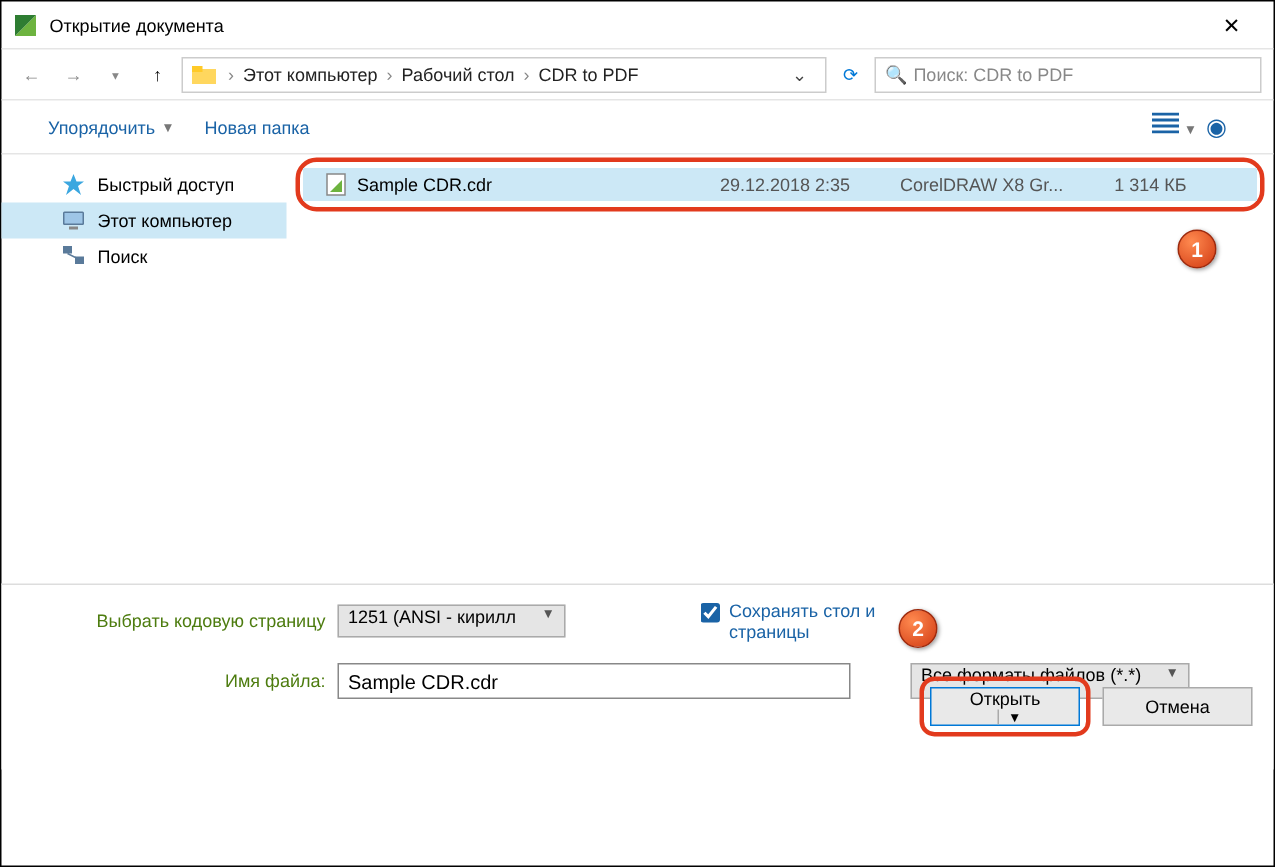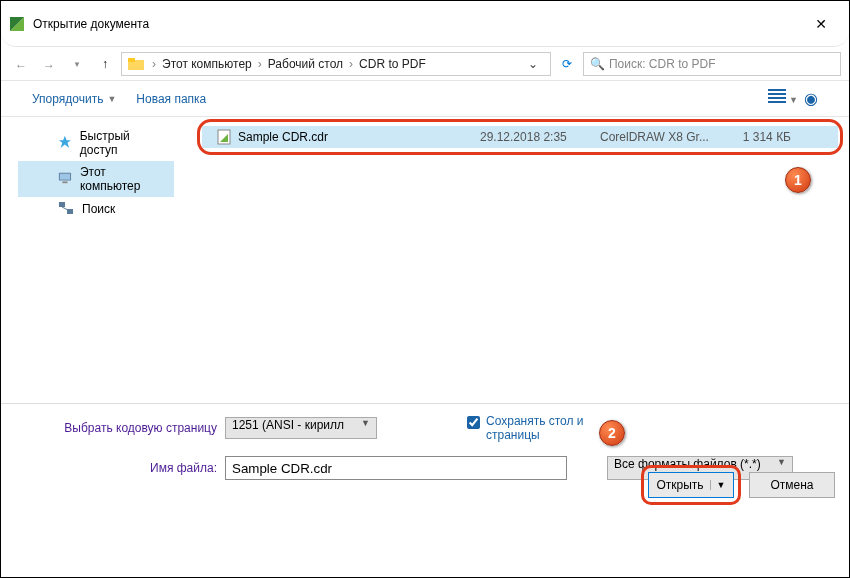--- a/index.html
+++ b/index.html
@@ -1,19 +1,19 @@
 <!DOCTYPE html>
 <html><head>
 <meta charset="utf-8">
 <style>
   * { box-sizing: border-box; margin: 0; padding: 0; }
   body { font-family: 'Segoe UI', Tahoma, sans-serif; font-size: 12px; background: #fff; color: #000; }
   .window { width: 850px; height: 578px; border: 1px solid #000; position: relative; background: #fff; }
 
-  .titlebar { height: 46px; display: flex; align-items: center; padding: 0 8px; border-bottom: 1px solid #e5e5e5; border-radius: 15px; }
+  .titlebar { height: 32px; display: flex; align-items: center; padding: 0 8px; border-bottom: 1px solid #e5e5e5; }
   .titlebar .app-icon { width: 16px; height: 16px; margin-right: 8px; display: inline-block; }
   .titlebar .title { flex: 1; font-size: 12px; }
   .titlebar .close { width: 40px; text-align: center; font-size: 14px; cursor: pointer; }
 
   .navbar { height: 34px; display: flex; align-items: center; padding: 4px 8px; gap: 4px; border-bottom: 1px solid #e5e5e5; }
   .nav-btn { width: 24px; height: 24px; display: flex; align-items: center; justify-content: center; color: #888; cursor: pointer; }
   .nav-btn.enabled { color: #000; }
   .breadcrumb { flex: 0 0 430px; height: 24px; border: 1px solid #ccc; display: flex; align-items: center; padding: 0 4px; background: #fff; }
   .breadcrumb .folder-icon { width: 16px; height: 16px; margin-right: 4px; }
   .breadcrumb span { margin: 0 2px; color: #222; }
@@ -24,21 +24,21 @@
   .searchbox .si { margin-right: 4px; color: #888; }
 
   .toolbar { height: 36px; display: flex; align-items: center; padding: 0 31px; gap: 20px; color: #1a63a6; border-bottom: 1px solid #e5e5e5; }
   .toolbar .spacer { flex: 1; }
   .toolbar-btn { display: flex; align-items: center; gap: 4px; cursor: pointer; }
   .toolbar .chev { font-size: 9px; color: #777; }
   .view-btns { display: flex; gap: 6px; color: #1a63a6; }
   .view-btns div { cursor: pointer; }
 
   .body { display: flex; height: 286px; }
-  .sidebar { width: 190px; padding: 8px 17px; }
+  .sidebar { width: 190px; padding: 8px 0; }
   .side-item { display: flex; align-items: center; gap: 8px; padding: 4px 16px 4px 40px; cursor: pointer; }
   .side-item.selected { background: #cce8f6; }
   .side-ico { width: 16px; height: 16px; display: inline-block; }
 
   .filearea { flex: 1; position: relative; }
   .col-headers { height: 22px; display: flex; align-items: center; color: #666; font-size: 12px; border-bottom: 1px solid #e5e5e5; padding: 0 4px; }
   .col-headers div { padding-left: 8px; }
   .col-name { width: 270px; display: flex; align-items: center; }
   .col-date { width: 120px; }
   .col-type { width: 135px; }
@@ -50,32 +50,32 @@
   .file-ico { width: 16px; height: 16px; margin-left: 6px; }
   .file-row .col-name { display: flex; align-items: center; gap: 6px; }
   .file-row .col-date, .file-row .col-type, .file-row .col-size { color: #555; }
 
   .callout { position: absolute; width: 26px; height: 26px; border-radius: 50%; background: radial-gradient(circle at 35% 30%, #ff8a50, #d13a12); border: 1px solid #9c2a0e; color: #fff; font-weight: bold; display: flex; align-items: center; justify-content: center; font-size: 14px; box-shadow: 1px 1px 3px rgba(0,0,0,.4); }
   .callout-1 { right: 38px; top: 50px; }
   .callout-2 { left: 598px; top: 16px; }
 
   .footer { border-top: 1px solid #ddd; padding: 10px 14px; background: #fff; height: 124px; position:relative;}
   .footer-row { display: flex; align-items: center; margin-bottom: 8px; }
-  .footer-label { width: 210px; text-align: right; padding-right: 8px; color: #4c1d95; line-height: 14px; }
+  .footer-label { width: 210px; text-align: right; padding-right: 8px; color: #4d7c0f; line-height: 14px; }
   .combo { height: 22px; border: 1px solid #aaa; display: flex; align-items: flex-start; padding: 0 6px; background: #e5e5e5; }
   .combo .chev { margin-left: auto; color: #555; font-size: 9px; }
   .codepage { width: 152px; }
   .check-row { display: flex; align-items: flex-start; gap: 6px; color: #1a63a6; }
   .check-row input { margin-top: 2px; accent-color:#1a63a6;}
   .filename-row .footer-label { align-self: center; }
   .filename-input { width: 342px; height: 24px; border: 1px solid #888; padding: 0 6px; background: #fff; }
   .filetype { width: 186px; height: 24px; margin-left: 40px; }
 
   .buttons { position: absolute; right: 14px; bottom: 22px; display: flex; gap: 8px; align-items: center; }
-  .btn { width: 86px; height: 26px; border: 1px solid #aaa; background: #e9e9e9; display:flex; align-items:center; justify-content:center; cursor:pointer; }
+  .btn { width: 100px; height: 26px; border: 1px solid #aaa; background: #e9e9e9; display:flex; align-items:center; justify-content:center; cursor:pointer;flex-direction:column; }
   .btn.primary { border: 1px solid #0078d7; }
   .open-ring { border: 3px solid #e23a1d; border-radius: 10px; padding: 4px; display:inline-flex; }
   .btn .chev { margin-left: 6px; font-size: 9px; border-left:1px solid #aaa; padding-left:6px;}
 </style>
 </head>
 <body>
 
 <div class="window">
 
   <div class="titlebar">

